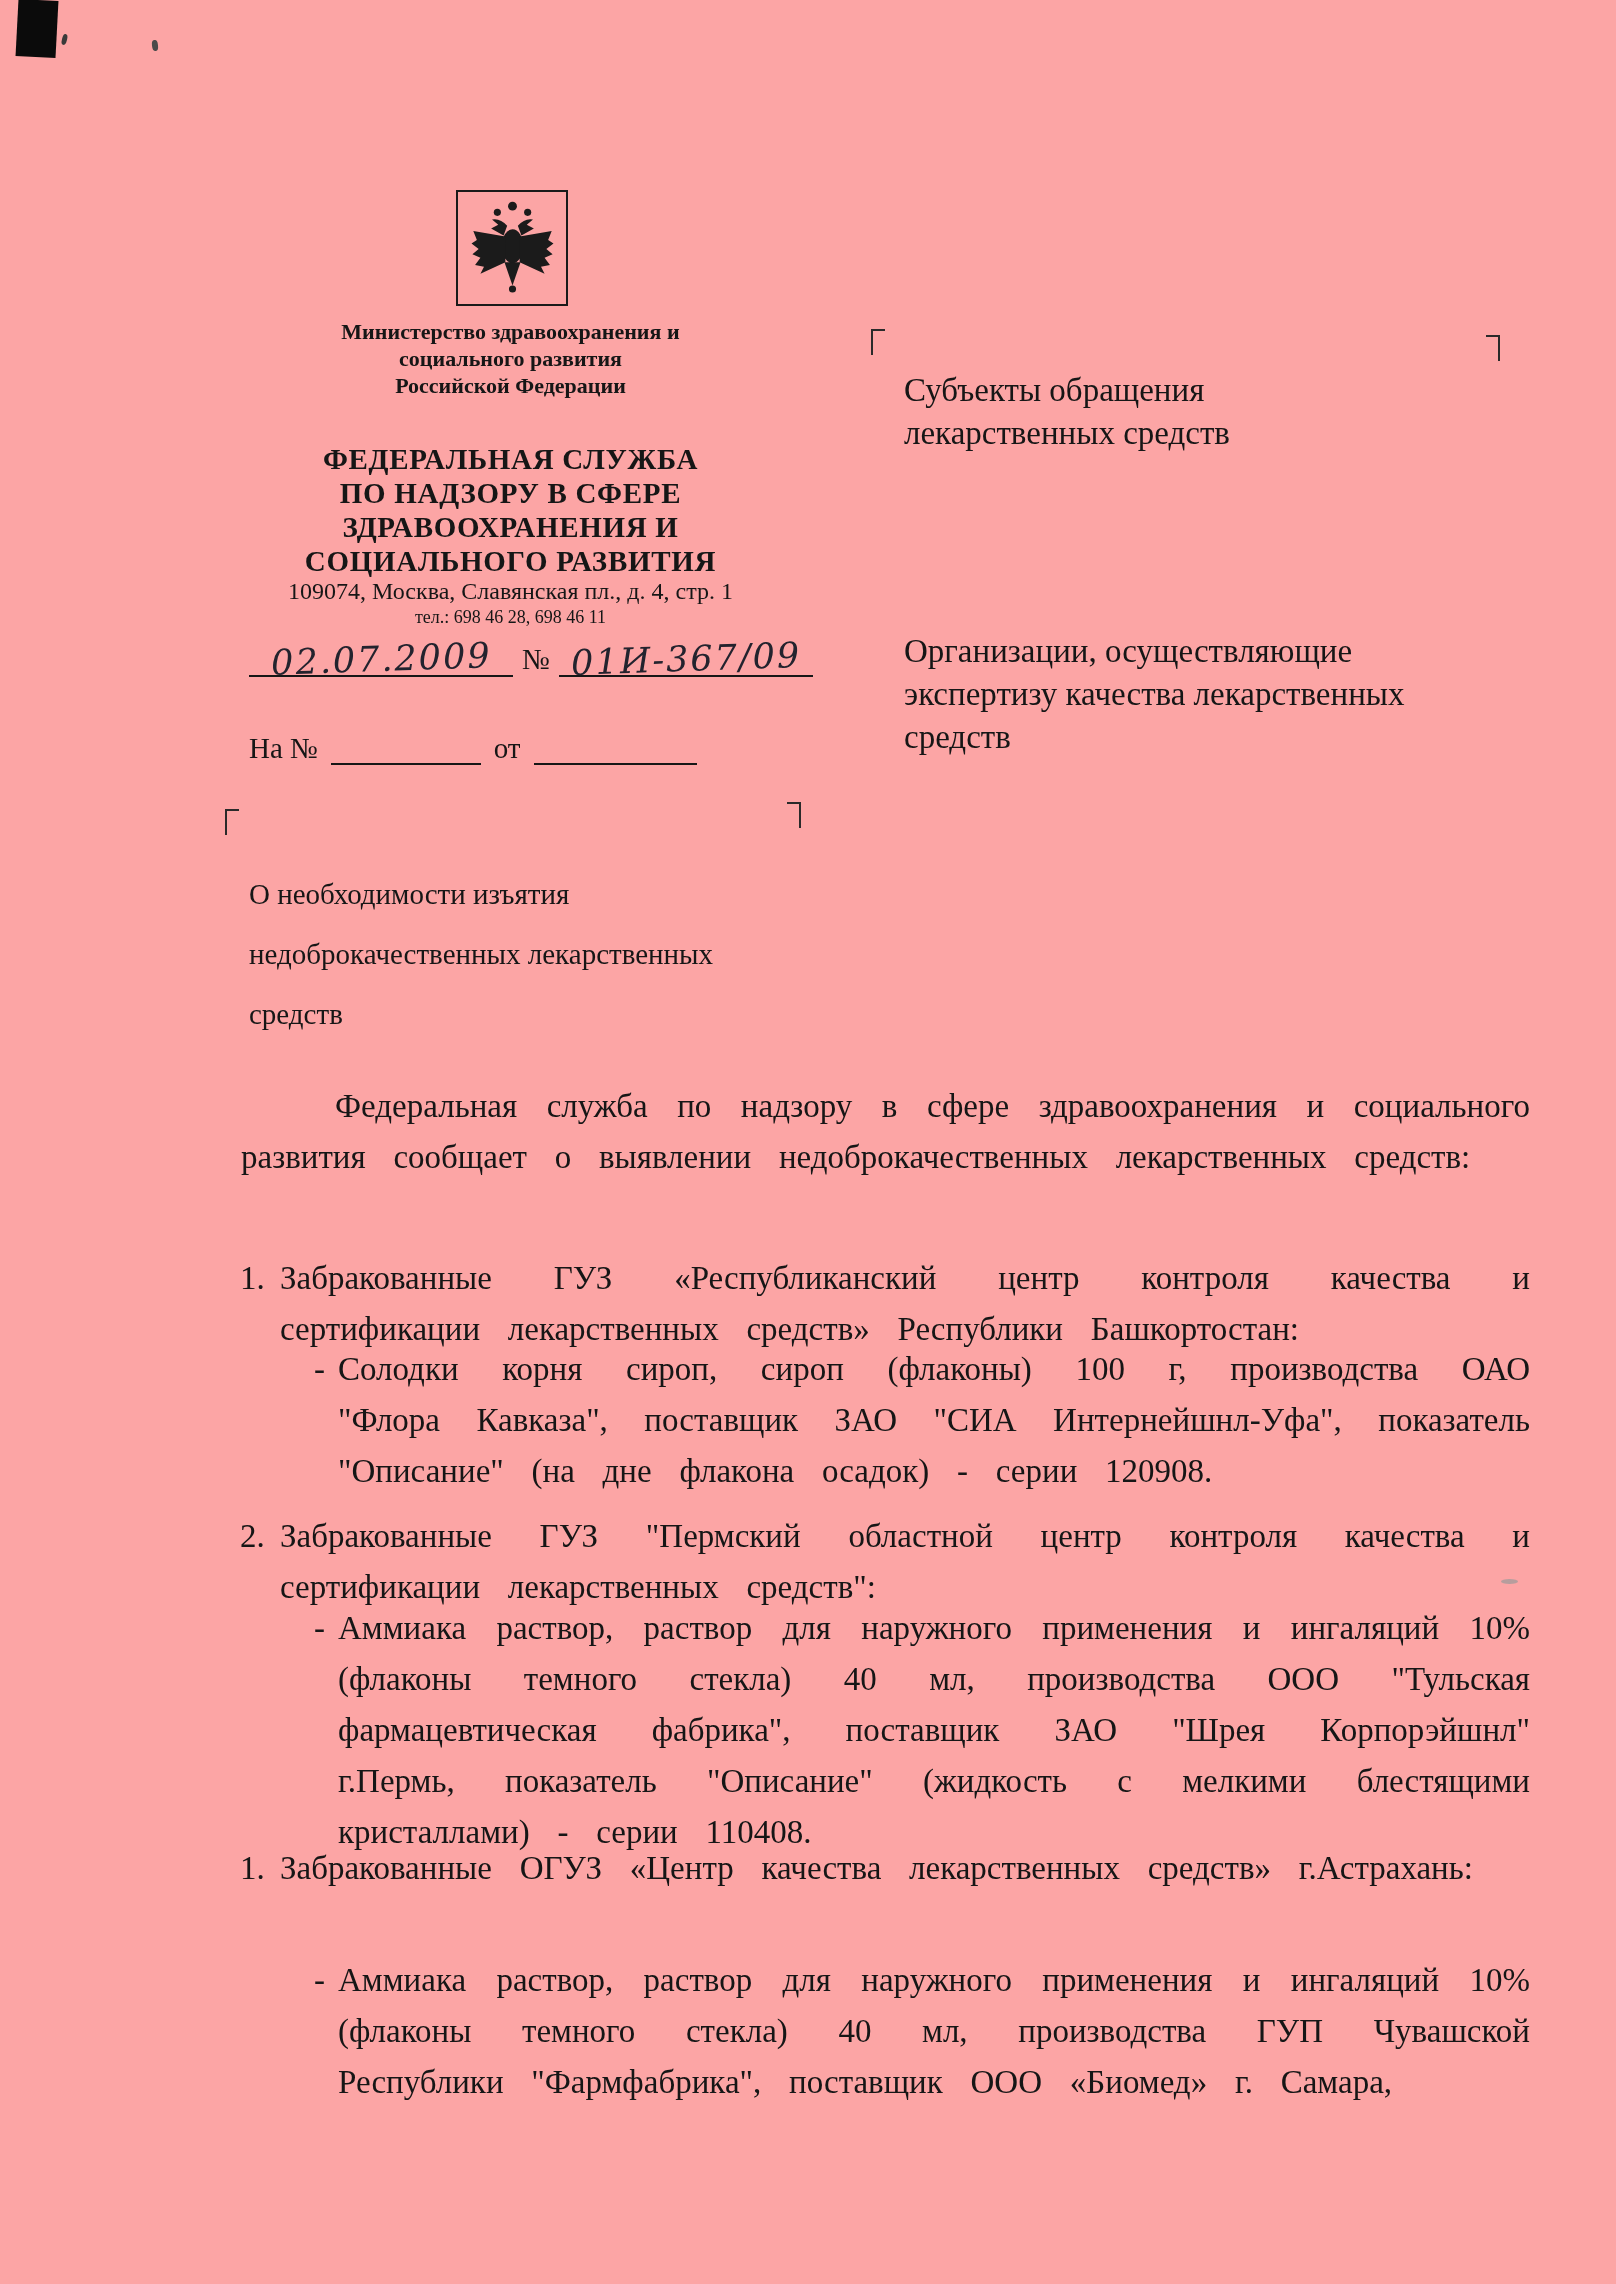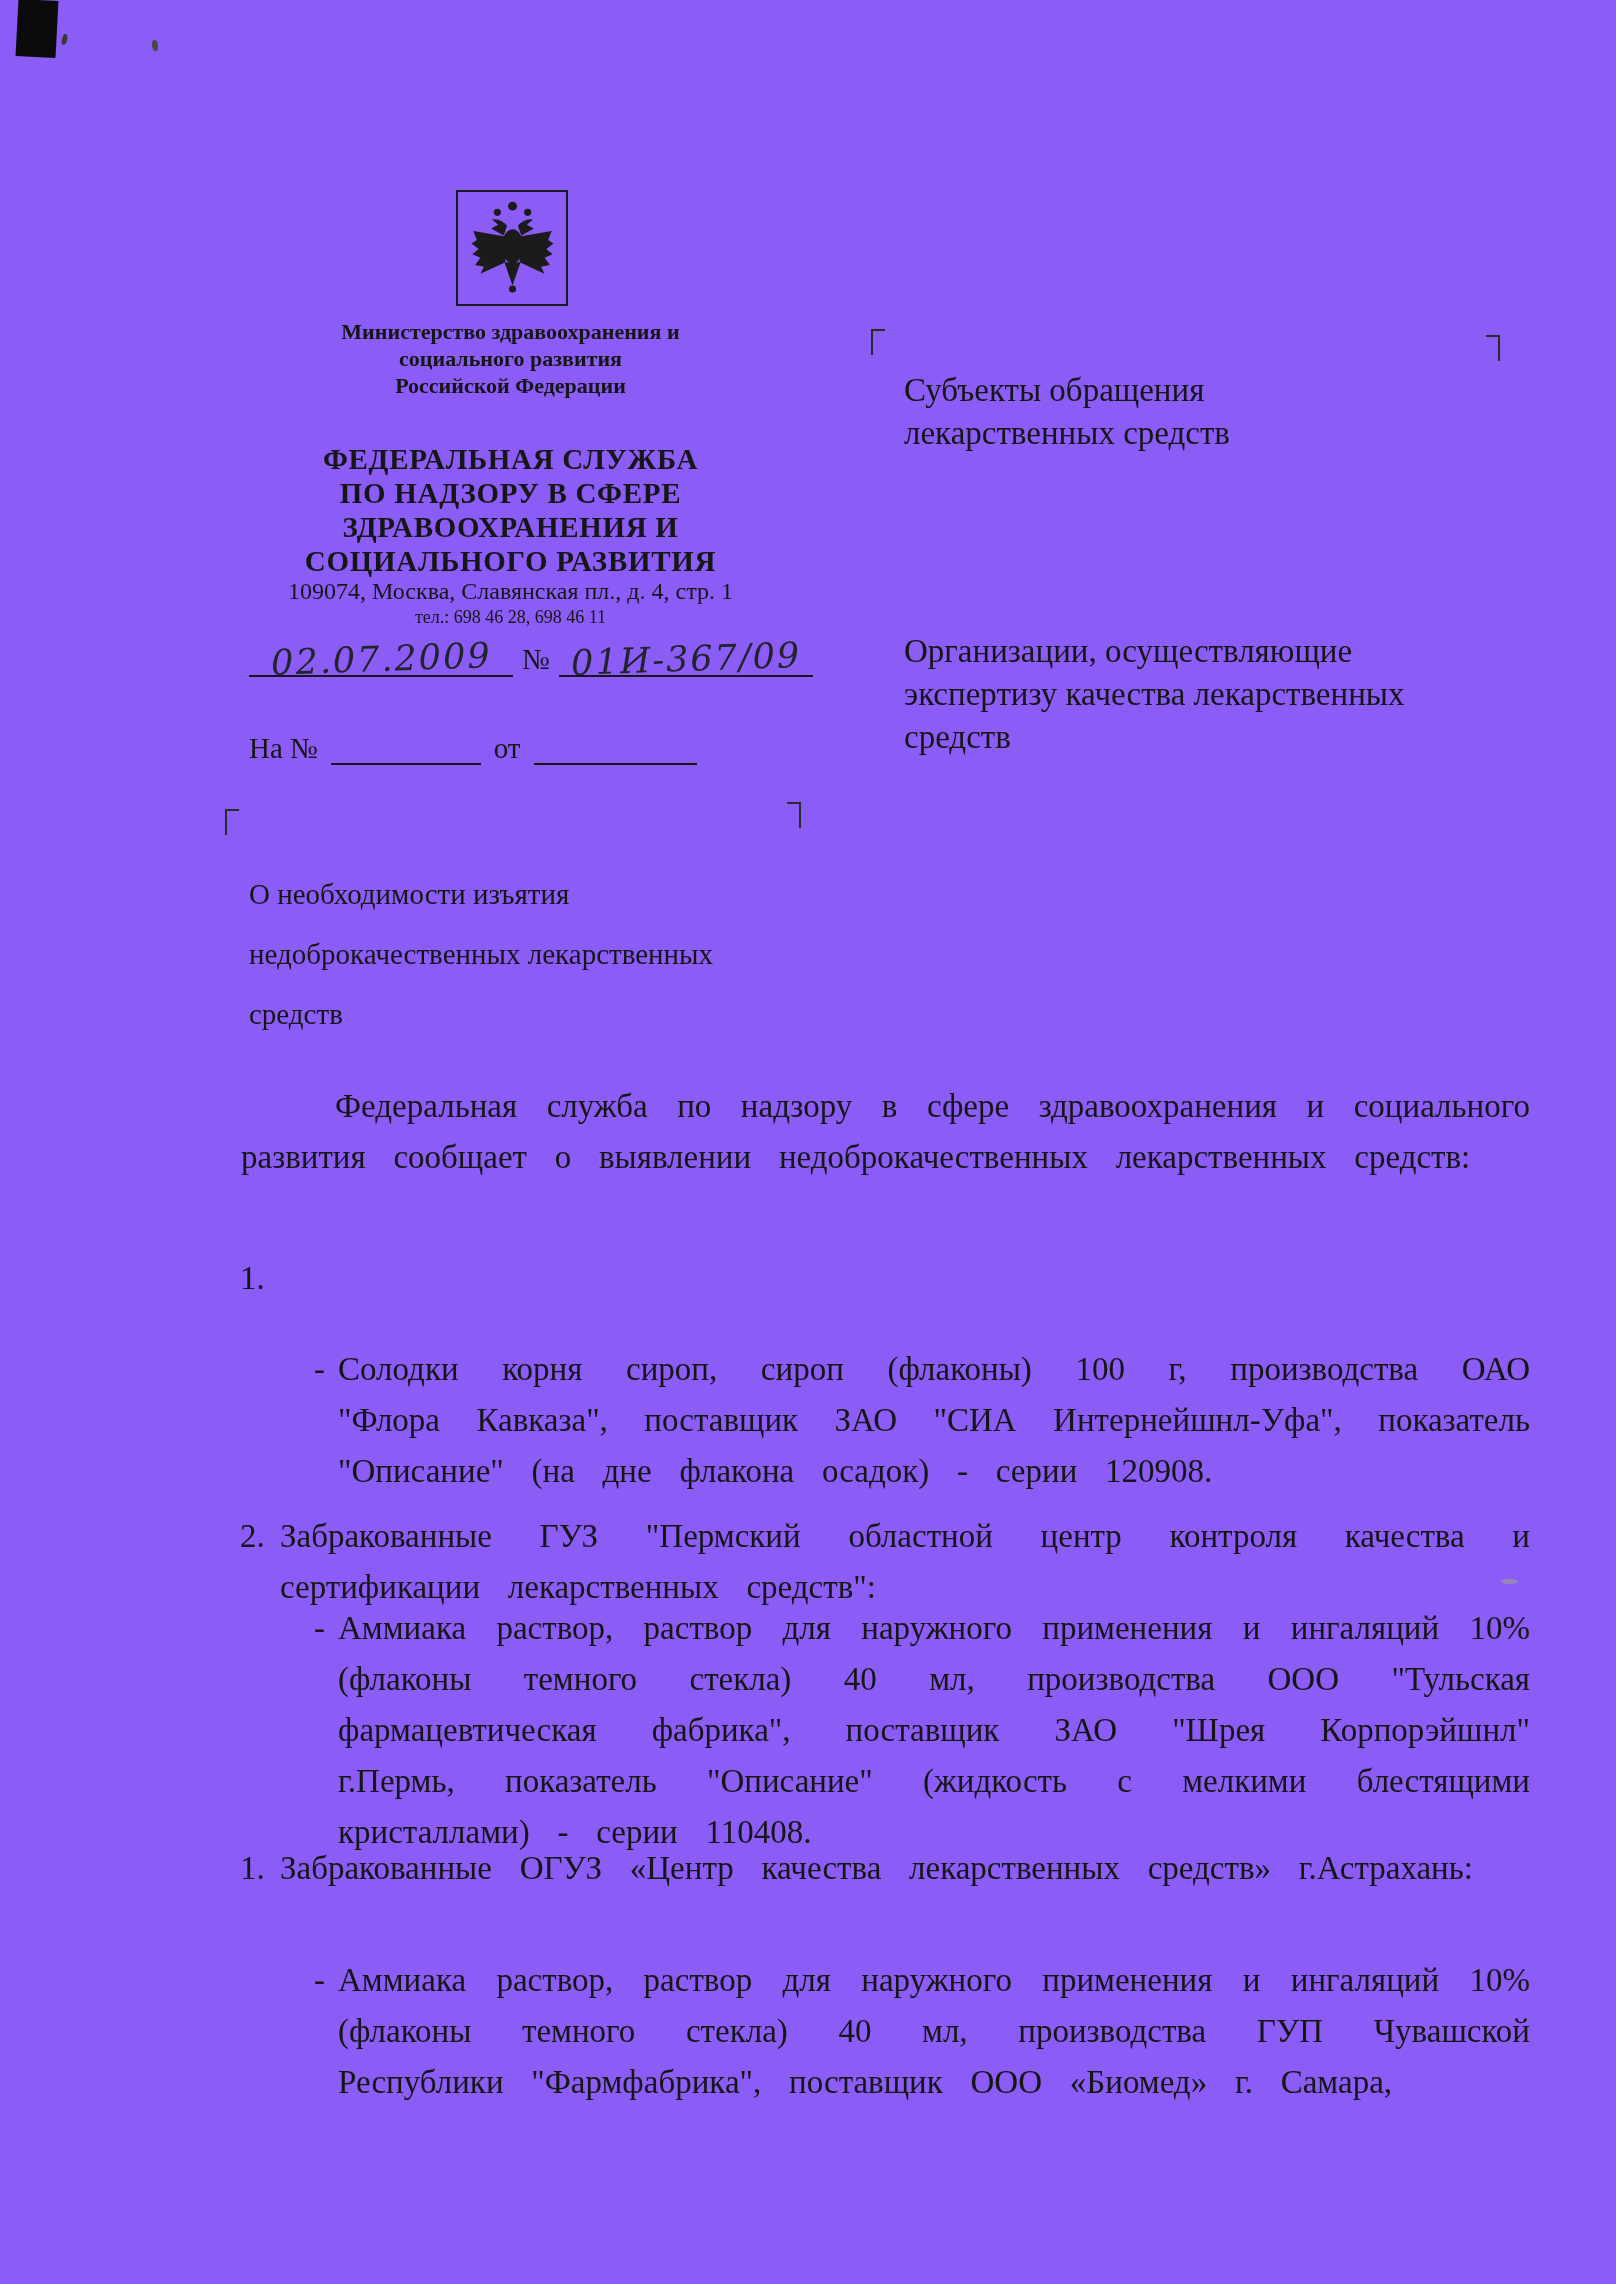--- a/index.html
+++ b/index.html
@@ -1,21 +1,21 @@
 <!DOCTYPE html>
 <html style="font-size:10.4px"><head>
 <meta charset="utf-8">
 <style>
   * { box-sizing: border-box; }
   html, body { margin: 0; padding: 0; background: #ffffff; }
   .page {
     position: relative;
     width: 1617px;
     height: 2284px;
-    background: #8b5cf6;
+    background: #fca5a5;
     font-family: "Liberation Serif", "DejaVu Serif", serif;
     color: #161616;
     overflow: hidden;
   }
   .abs { position: absolute; }
   .pre { white-space: pre-line; }
   .center { text-align: center; }
 
   
   .art-corner { left: 17px; top: 0; width: 40px; height: 57px; background: #0b0b0b; transform: rotate(3deg); }
@@ -150,20 +150,21 @@
   <div class="abs addr addr0 pre">Субъекты обращения
 лекарственных средств</div>
   <div class="abs addr addr2 pre">Организации, осуществляющие
 экспертизу качества лекарственных
 средств</div>
 
   <div class="abs bodytext justified intro">Федеральная служба по надзору в сфере здравоохранения и социального развития сообщает о выявлении недоброкачественных лекарственных средств:</div>
 
   <div class="abs bodytext justified item item1">
     <span class="num">1.</span>
+    <span>Забракованные ГУЗ «Республиканский центр контроля качества и сертификации лекарственных средств»  Республики Башкортостан:</span>
   </div>
   <div class="abs bodytext justified entry entry1">
     <span class="dash">-</span>
     <span>Солодки корня сироп, сироп (флаконы) 100 г, производства ОАО "Флора Кавказа", поставщик ЗАО "СИА Интернейшнл-Уфа", показатель "Описание" (на дне флакона осадок) - серии 120908.</span>
   </div>
 
   <div class="abs bodytext justified item item2">
     <span class="num">2.</span>
     <span>Забракованные ГУЗ "Пермский областной центр  контроля качества и сертификации лекарственных средств":</span>
   </div>

